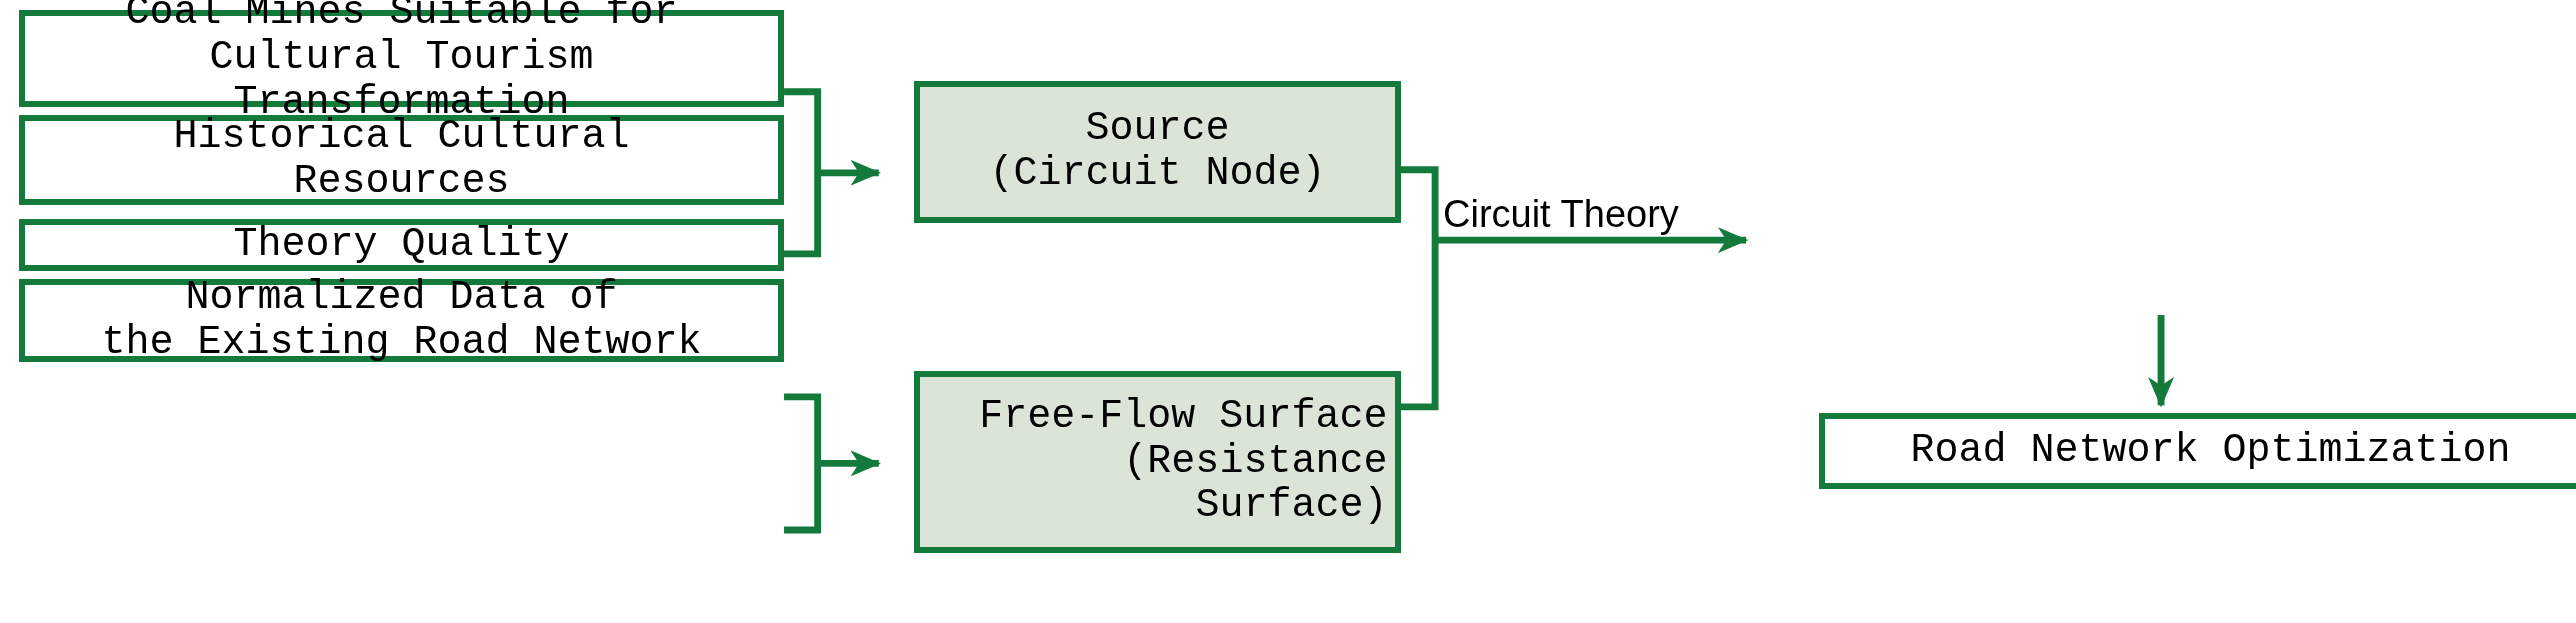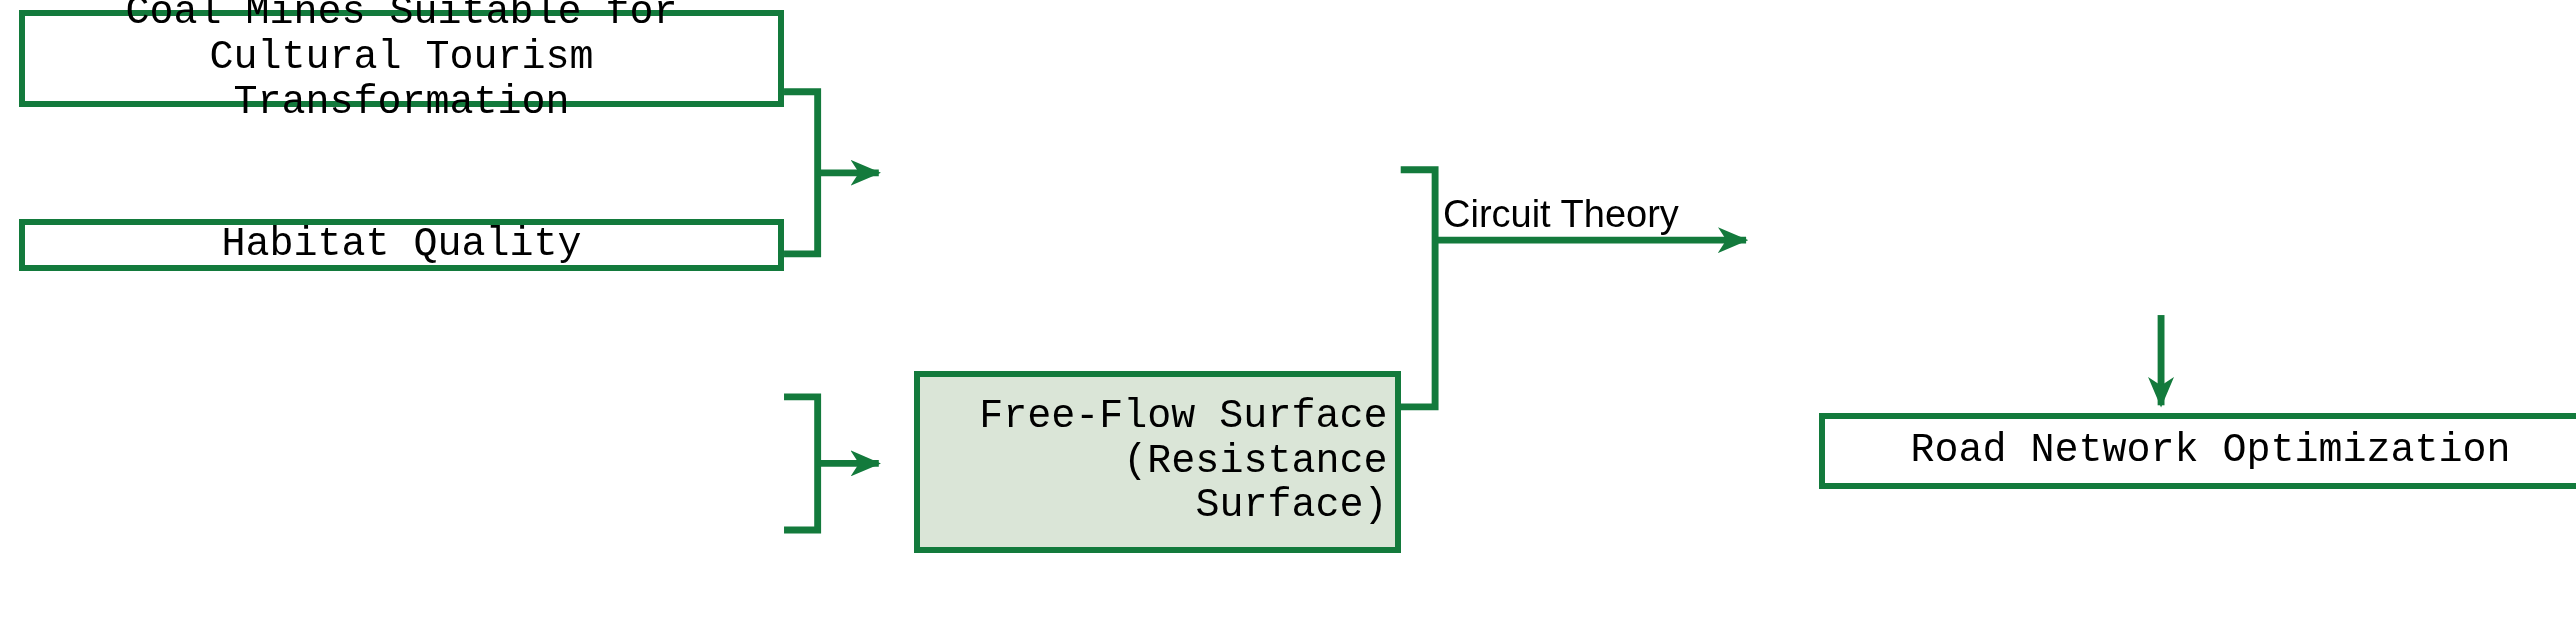--- a/index.html
+++ b/index.html
@@ -88,26 +88,38 @@
     <g>
       <path d="M2828,412 L2828,530" fill="none" stroke="#137a3c" stroke-width="9" marker-end="url(#arrowheadbig)"></path>
     </g>
   </svg>
 
   <div class="node" style="left:19px; top:10px; width:765px; height:97px;">
     <span class="txt">Coal Mines Suitable for
 Cultural Tourism Transformation</span>
   </div>
 
+  <div class="node" style="left:19px; top:115px; width:765px; height:90px;">
+    <span class="txt">Historical Cultural
+Resources</span>
+  </div>
 
   <div class="node" style="left:19px; top:219px; width:765px; height:52px;">
-    <span class="txt">Habitat Quality</span>
+    <span class="txt">Theory Quality</span>
   </div>
 
+  <div class="node" style="left:19px; top:279px; width:765px; height:83px;">
+    <span class="txt">Normalized Data of
+the Existing Road Network</span>
+  </div>
 
+  <div class="node filled" style="left:914px; top:81px; width:487px; height:142px;">
+    <span class="txt">Source
+(Circuit Node)</span>
+  </div>
 
   <div class="node filled" style="left:914px; top:371px; width:487px; height:182px;text-align:right;">
     <span class="txt">Free-Flow Surface
 (Resistance Surface)</span>
   </div>
 
   <div class="edge-label" style="left:1443px; top:195px;">
     <span>Circuit Theory</span>
   </div>
 

